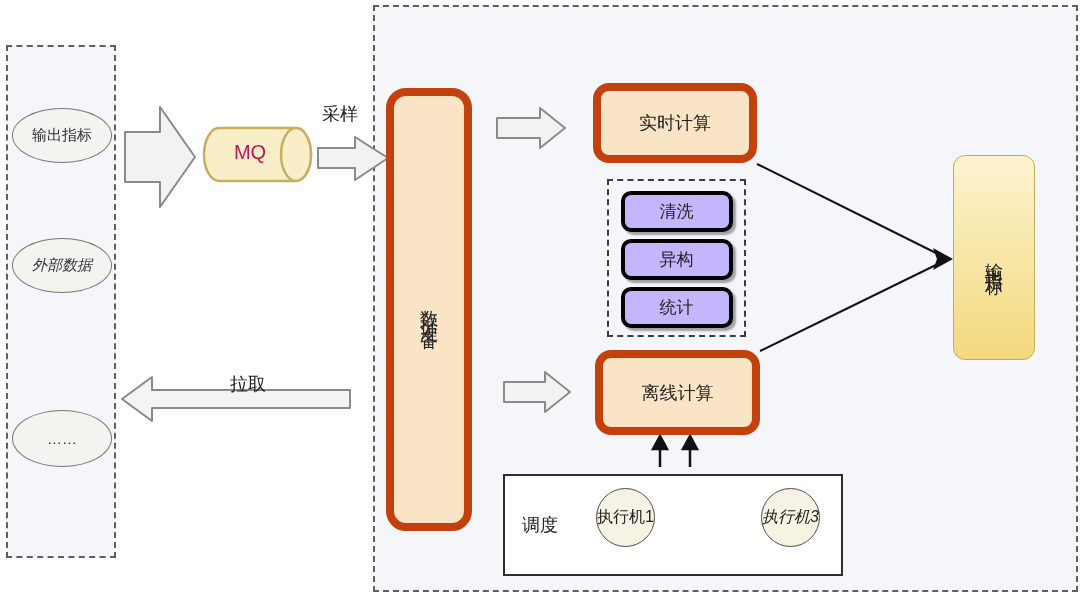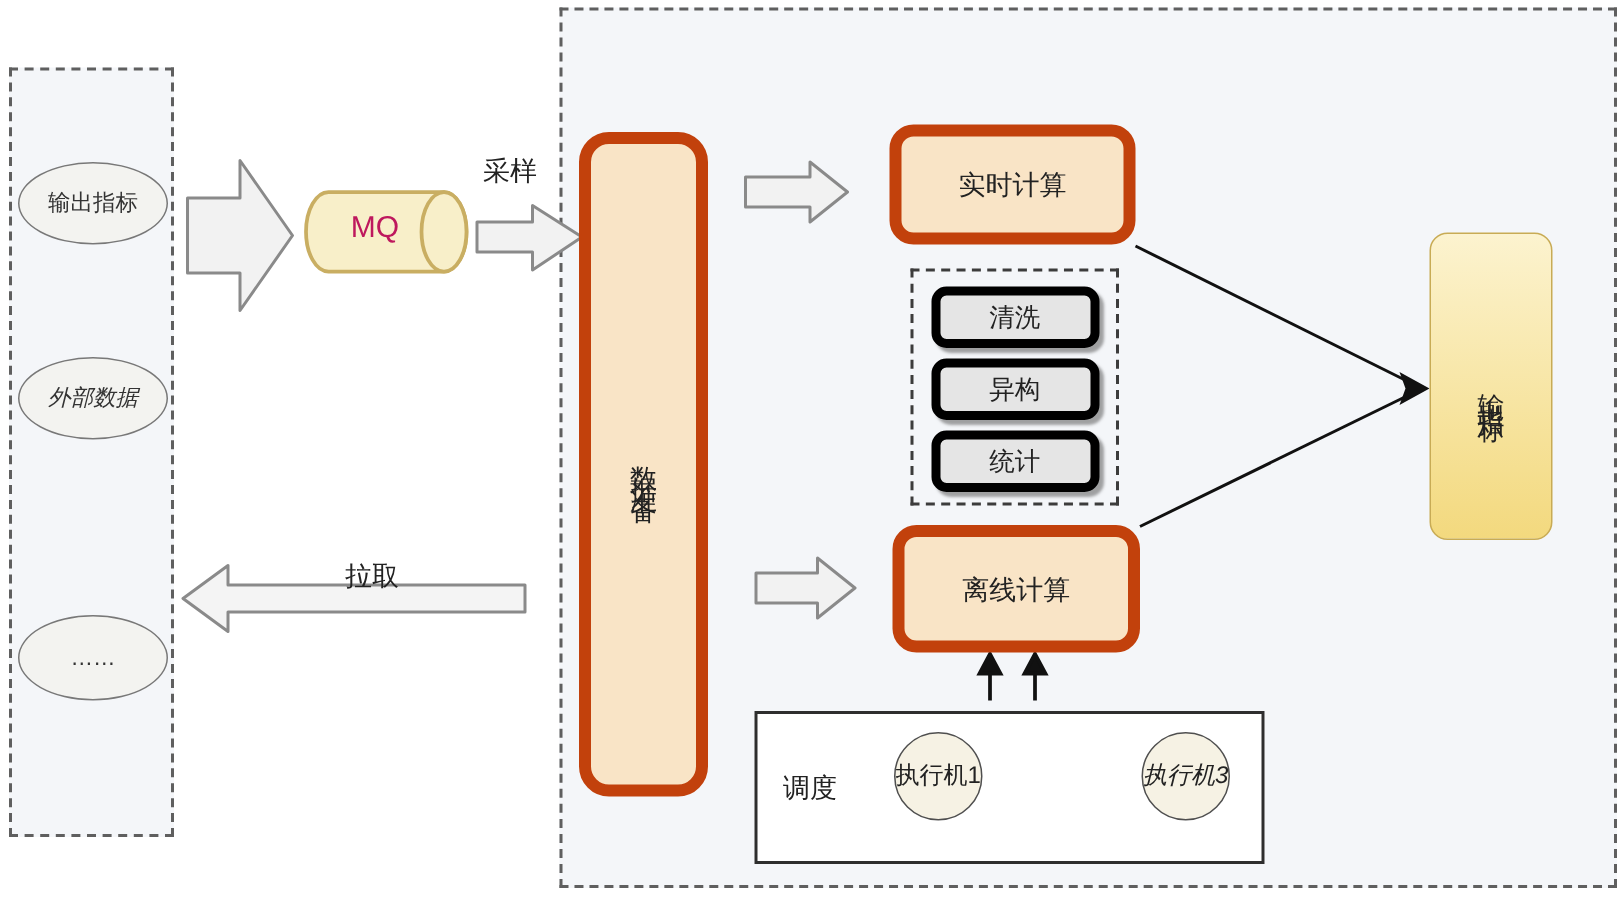--- a/index.html
+++ b/index.html
@@ -22,21 +22,21 @@
   .box-prep{left:386px;top:88px;width:86px;height:443px;border-radius:20px;}
   .box-realtime{left:593px;top:83px;width:164px;height:80px;}
   .box-offline{left:595px;top:350px;width:165px;height:85px;}
 
   .vtext{writing-mode:vertical-rl;text-orientation:upright;letter-spacing:7px;line-height:1;}
 
   
   .proc-group{position:absolute;left:607px;top:179px;width:139px;height:158px;
     border:2px dashed #3c3c3c;box-sizing:border-box;display:flex;flex-direction:column;
     align-items:center;justify-content:flex-start;padding-top:10px;gap:7px;}
-  .proc-box{width:112px;height:41px;background:#e5e5e5;border:6px solid #000000;border-radius:10px;
+  .proc-box{width:112px;height:41px;background:#c4b5fd;border:4px solid #000000;border-radius:10px;
     box-sizing:border-box;display:flex;align-items:center;justify-content:center;font-size:17px;
     box-shadow:3px 3px 2px rgba(90,90,90,.55);text-align:center;}
 
   
   .box-output{position:absolute;left:953px;top:155px;width:82px;height:205px;
     background:linear-gradient(180deg,#fcf3cf 0%,#f3d97e 100%);
     border:1.5px solid #c8ab55;border-radius:12px;box-sizing:border-box;
     display:flex;align-items:center;justify-content:center;font-size:18px;color:#222;}
 
   

